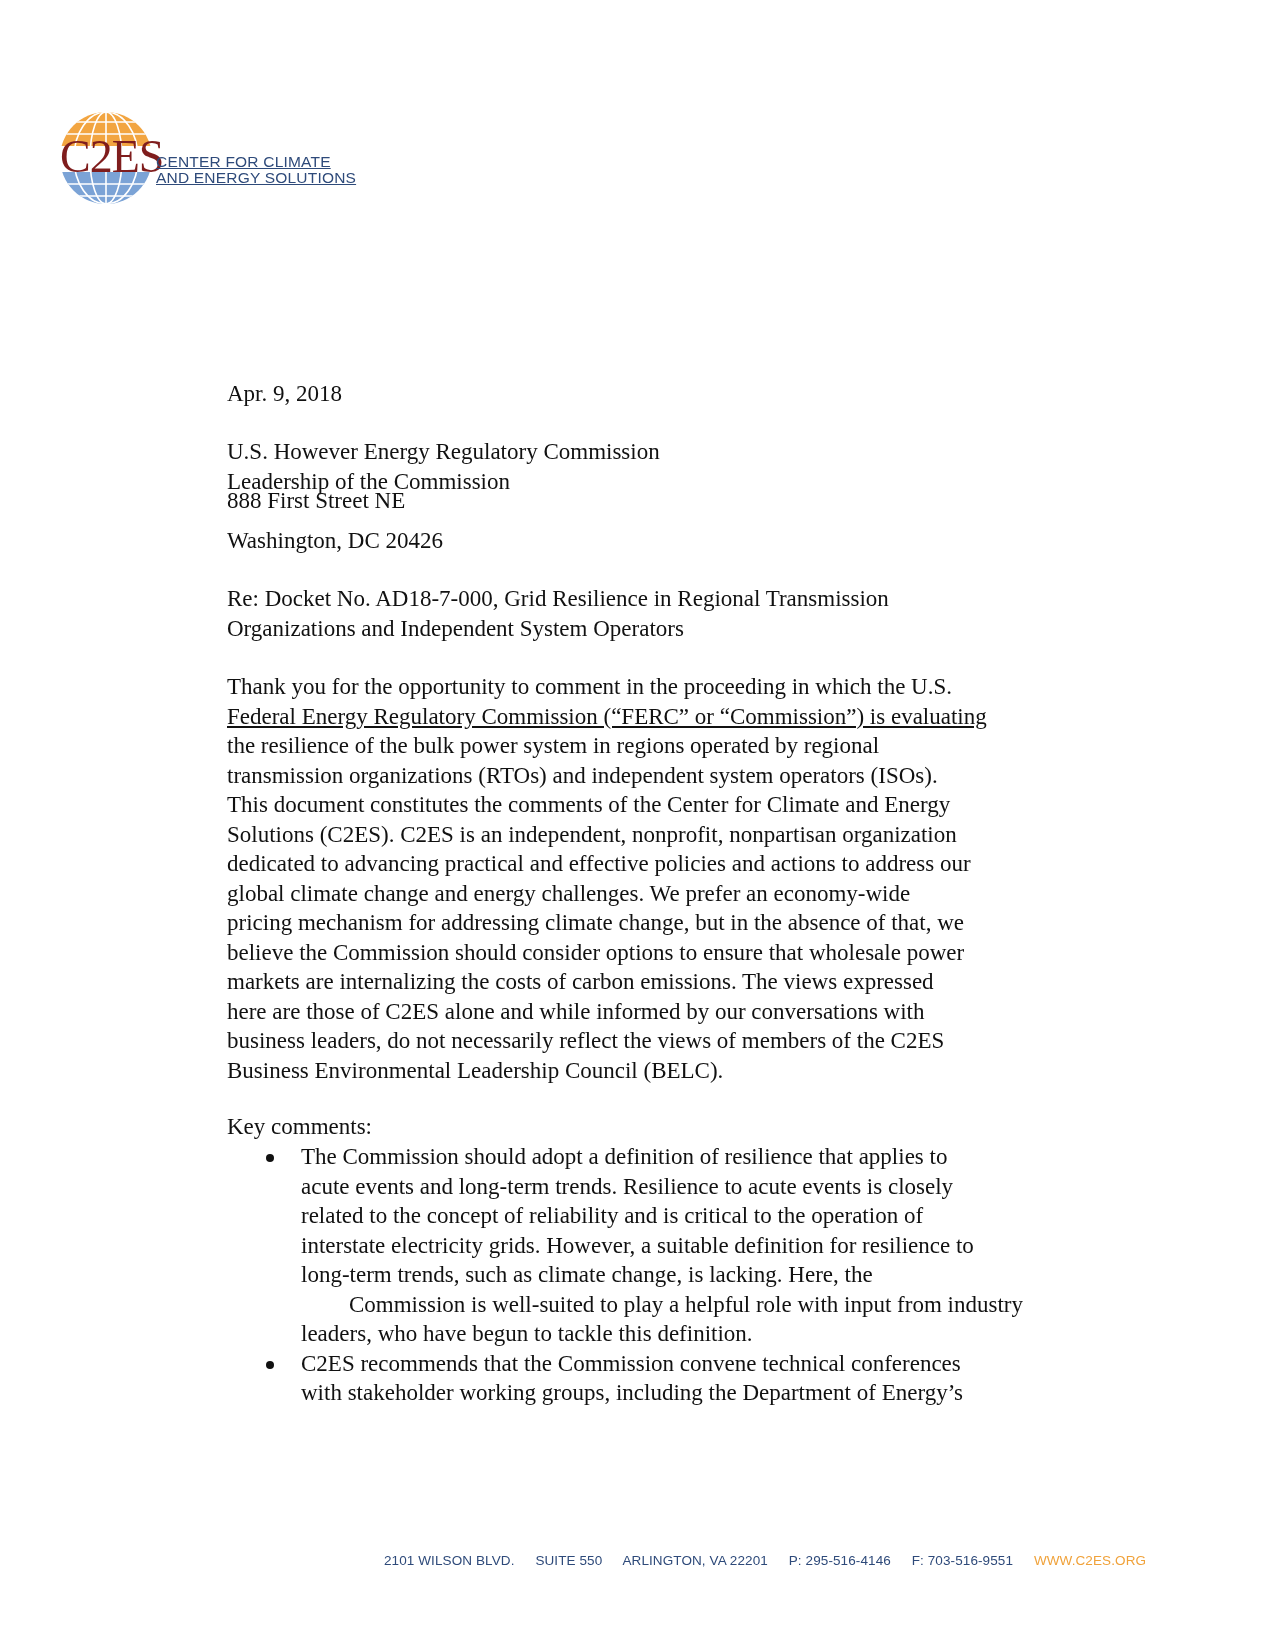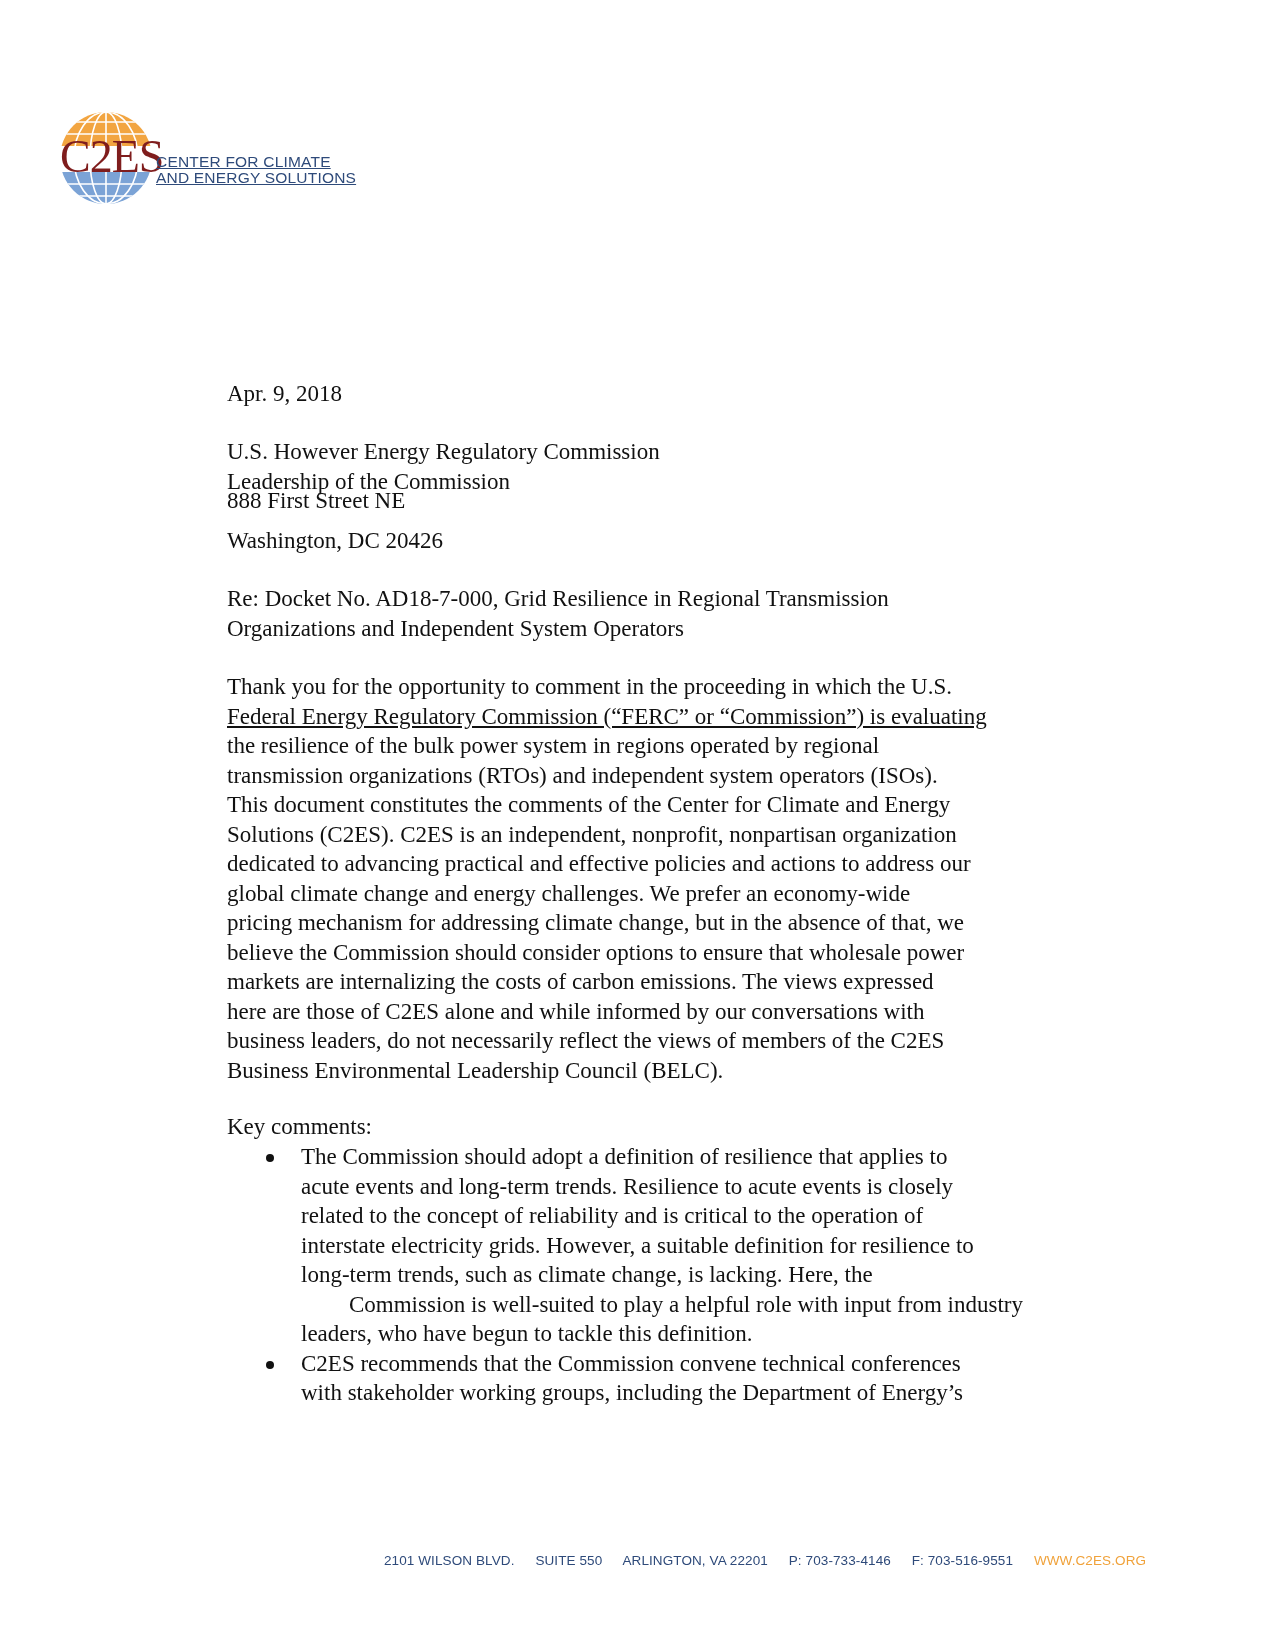--- a/index.html
+++ b/index.html
@@ -80,16 +80,16 @@
     <div class="line" style="top: 1319px; left: 74px;">leaders, who have begun to tackle this definition.</div>
     <div class="bullet-dot" style="top: 1360.5px;"></div>
     <div class="line" style="top: 1348.5px; left: 74px;">C2ES recommends that the Commission convene technical conferences</div>
     <div class="line" style="top: 1378px; left: 74px;">with stakeholder working groups, including the Department of Energy’s</div>
   </div>
 
 <div class="footer">
   <span>2101 WILSON BLVD.</span>
   <span>SUITE 550</span>
   <span>ARLINGTON, VA 22201</span>
-  <span>P: 703-733-4146</span>
+  <span>P: 295-516-4146</span>
   <span>F: 703-516-9551</span>
   <span class="url">WWW.C2ES.ORG</span>
 </div>
 
 </body></html>

